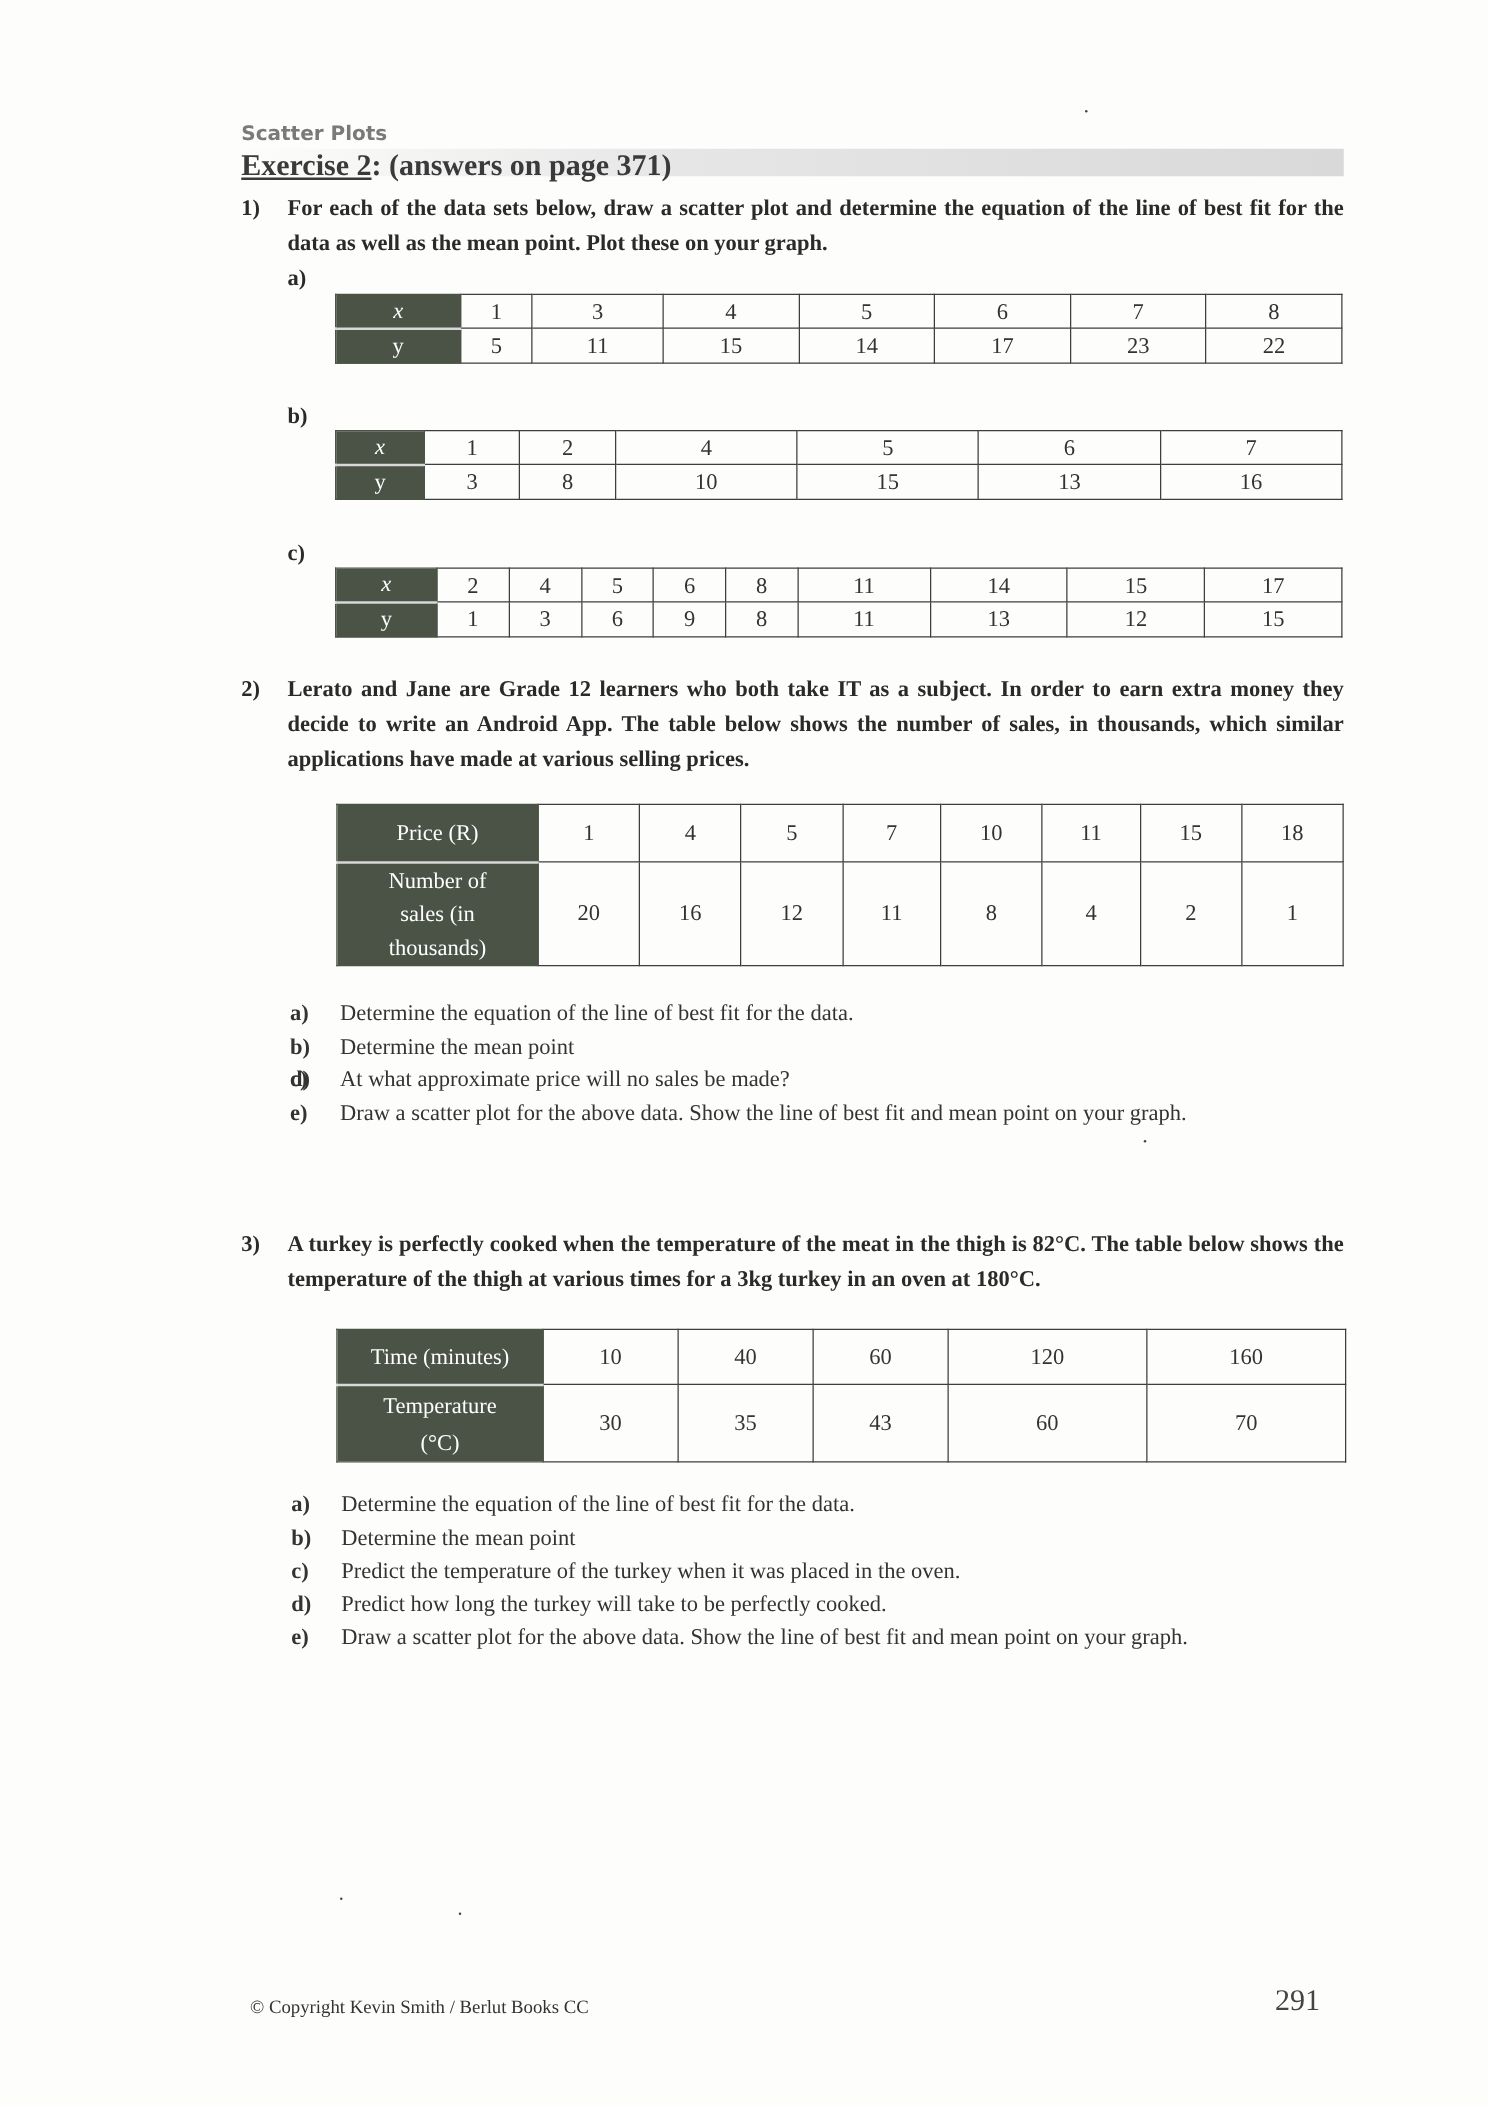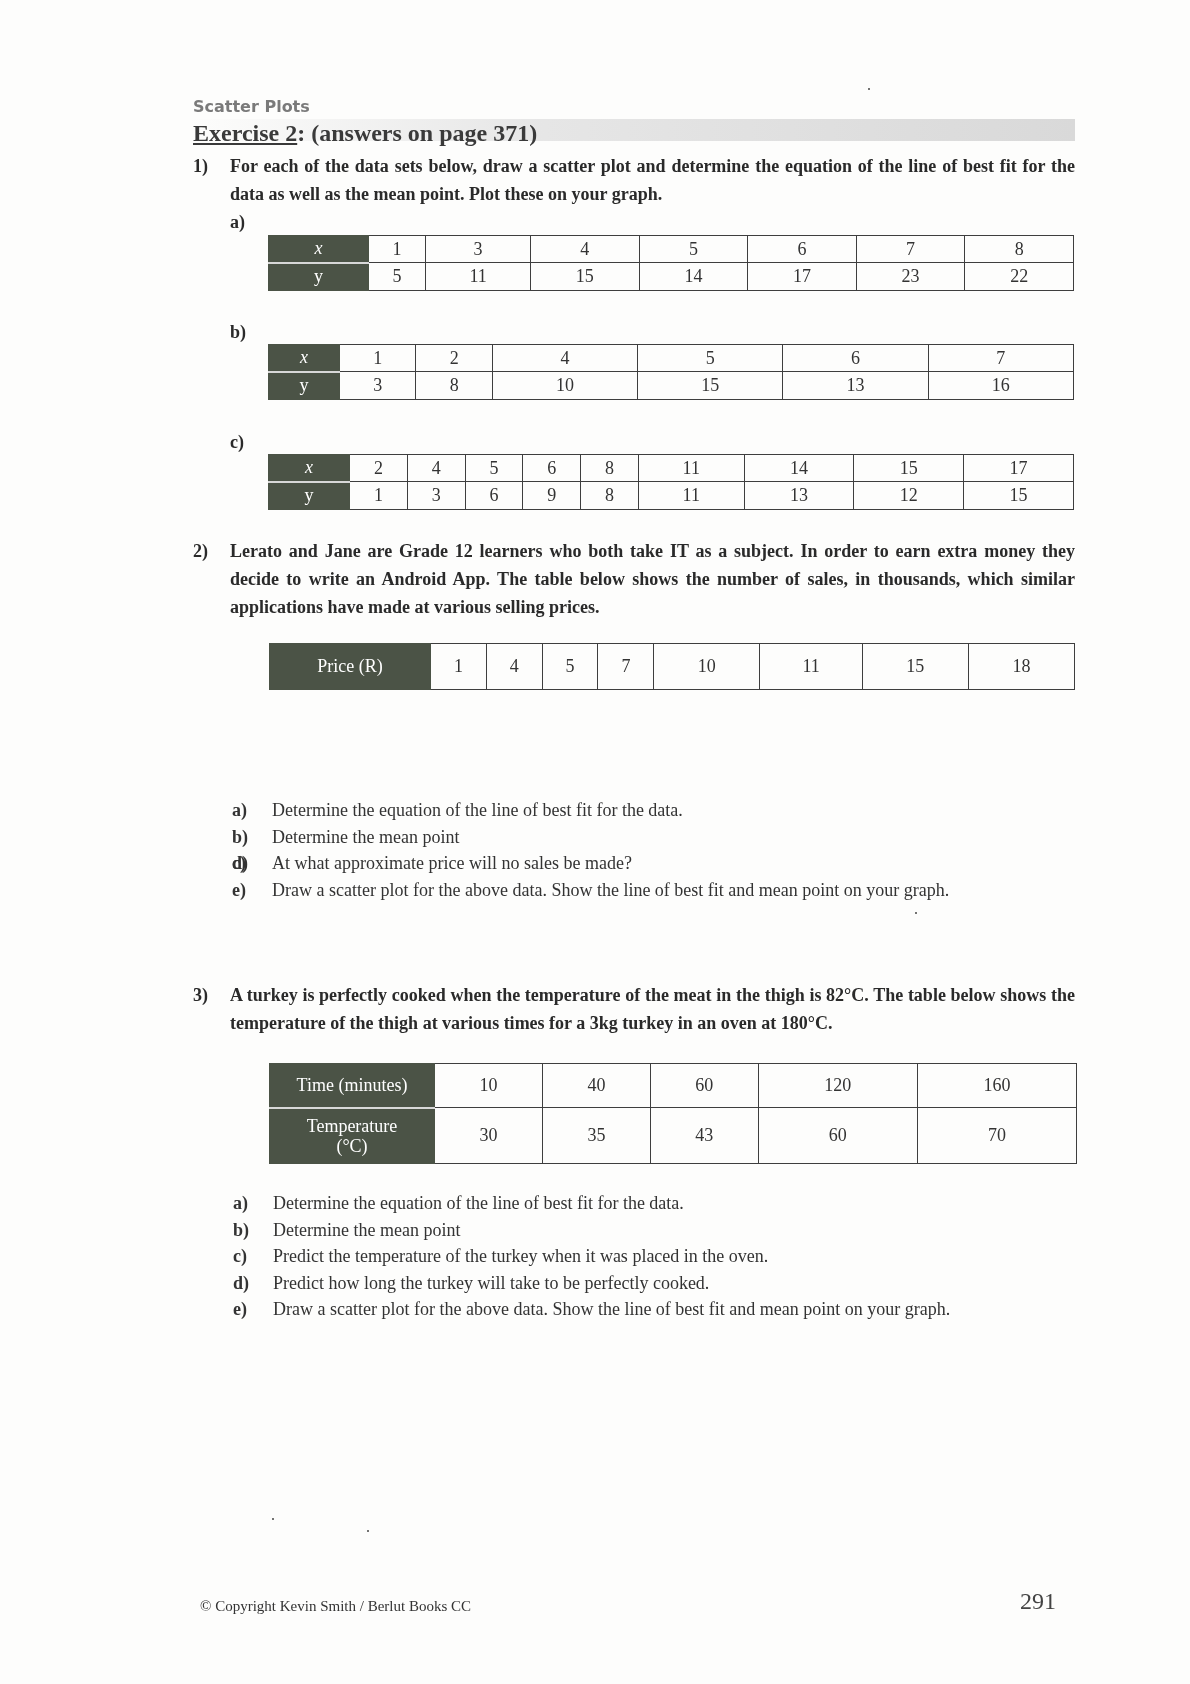--- a/index.html
+++ b/index.html
@@ -129,20 +129,31 @@
     <td class="hd" style="width:160px;">Price (R)</td>
     <td>1</td>
     <td>4</td>
     <td>5</td>
     <td>7</td>
     <td>10</td>
     <td>11</td>
     <td>15</td>
     <td>18</td>
   </tr>
+  <tr style="height:81px;">
+    <td class="hd" style="padding:0 28px; line-height:27px;">Number of sales (in thousands)</td>
+    <td>20</td>
+    <td>16</td>
+    <td>12</td>
+    <td>11</td>
+    <td>8</td>
+    <td>4</td>
+    <td>2</td>
+    <td>1</td>
+  </tr>
 </tbody>
   </table>
 
 <div class="abs items" style="left:232px; top:797px; width:844px;">
   <div class="item"><span class="lbl">a)</span><span>Determine the equation of the line of best fit for the data.</span></div>
   <div class="item"><span class="lbl">b)</span><span>Determine the mean point</span></div>
   <div class="item" style="text-align:justify;"><span class="lbl">c)</span></div>
   <div class="item"><span class="lbl">d)</span><span>At what approximate price will no sales be made?</span></div>
   <div class="item"><span class="lbl">e)</span><span>Draw a scatter plot for the above data. Show the line of best fit and mean point on your graph.</span></div>
 </div>
@@ -156,21 +167,21 @@
   <tbody>
       <tr style="height:44px;">
     <td class="hd" style="width:164px;">Time (minutes)</td>
     <td>10</td>
     <td>40</td>
     <td>60</td>
     <td>120</td>
     <td>160</td>
   </tr>
   <tr style="height:56px;">
-    <td class="hd" style="padding:0 24px; line-height:20px;margin-left:31px;">Temperature (°C)</td>
+    <td class="hd" style="padding:0 24px; line-height:30px;margin-left:31px;">Temperature (°C)</td>
     <td>30</td>
     <td>35</td>
     <td>43</td>
     <td>60</td>
     <td>70</td>
   </tr>
 </tbody>
   </table>
 
 <div class="abs items" style="left:233px; top:1190px; width:844px;">

